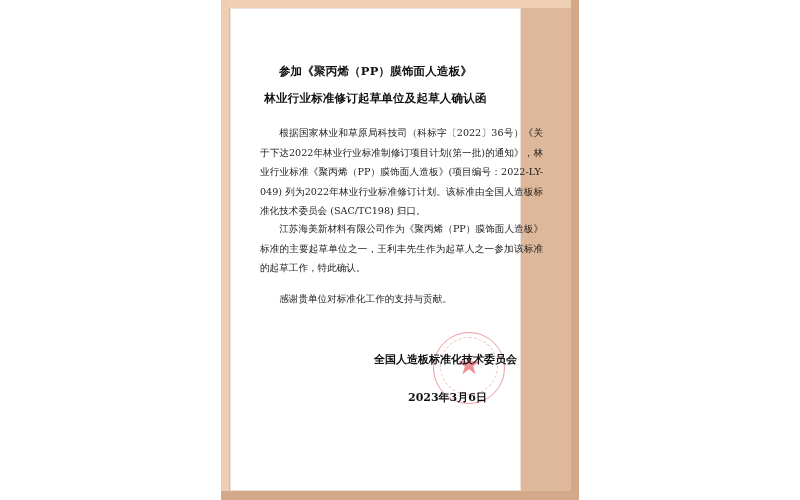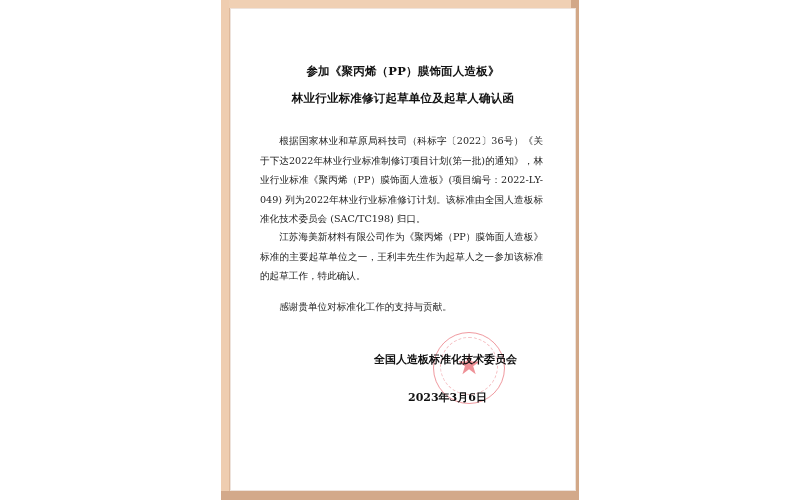--- a/index.html
+++ b/index.html
@@ -4,31 +4,31 @@
 <style>
   html, body { margin:0; padding:0; }
   body { width:800px; height:500px; background:#ffffff; position:relative; overflow:hidden;
          font-family: "DejaVu Serif", "Liberation Serif", serif; }
   .frame { position:absolute; left:221px; top:0; width:358px; height:500px;
            background:#deb89a; box-sizing:border-box; }
   .frame-top { position:absolute; left:0; top:0; width:100%; height:8px; background:#f0d0b4; }
   .frame-left { position:absolute; left:0; top:0; width:8px; height:100%; background:#efcdb0; }
   .frame-right { position:absolute; right:0; top:0; width:8px; height:100%; background:#d2a888; }
   .frame-bottom { position:absolute; left:0; bottom:0; width:100%; height:9px; background:#d3a98a; }
-  .paper { position:absolute; left:9px; top:8px; width:339px; height:483px; background:#ffffff;
-           box-shadow: inset 0 0 0 1px #eee3dc; padding-left: 7px; }
+  .paper { position:absolute; left:9px; top:8px; width:291px; height:483px; background:#ffffff;
+           box-shadow: inset 0 0 0 1px #eee3dc; }
   .title { position:absolute; left:0; width:100%; text-align:center; font-weight:bold;
            font-size:11.5px; color:#111; letter-spacing:0.2px; }
   .t1 { top:56px; } .t2 { top:83px; }
   .body { position:absolute; left:30px; width:283px; font-size:9.6px; line-height:19.5px;
           color:#1a1a1a; text-align:justify; }
   .p1 { top:115px; }
   .p2 { top:211px; }
   .p3 { top:281px; }
-  .indent { text-indent:2em;margin-top:8px; }
+  .indent { text-indent:2em; }
   .sig { position:absolute; left:144px; top:344px; font-size:11px; font-weight:bold; color:#111; white-space:nowrap; }
   .date { position:absolute; left:178px; top:382px; font-size:11px; font-weight:bold; color:#111; white-space:nowrap; }
   .seal { position:absolute; left:203px; top:324px; width:72px; height:72px; border-radius:50%;
           border:1.5px solid rgba(226,70,80,0.55); box-sizing:border-box; }
   .seal-star { position:absolute; left:0; top:18px; width:100%; text-align:center; font-size:28px;
                color:rgba(226,70,80,0.6); line-height:1; }
   .seal-ring { position:absolute; left:6px; top:4px; width:58px; height:58px; border-radius:50%;
                border:1px dashed rgba(226,70,80,0.35); box-sizing:border-box; }
 </style>
 </head>

